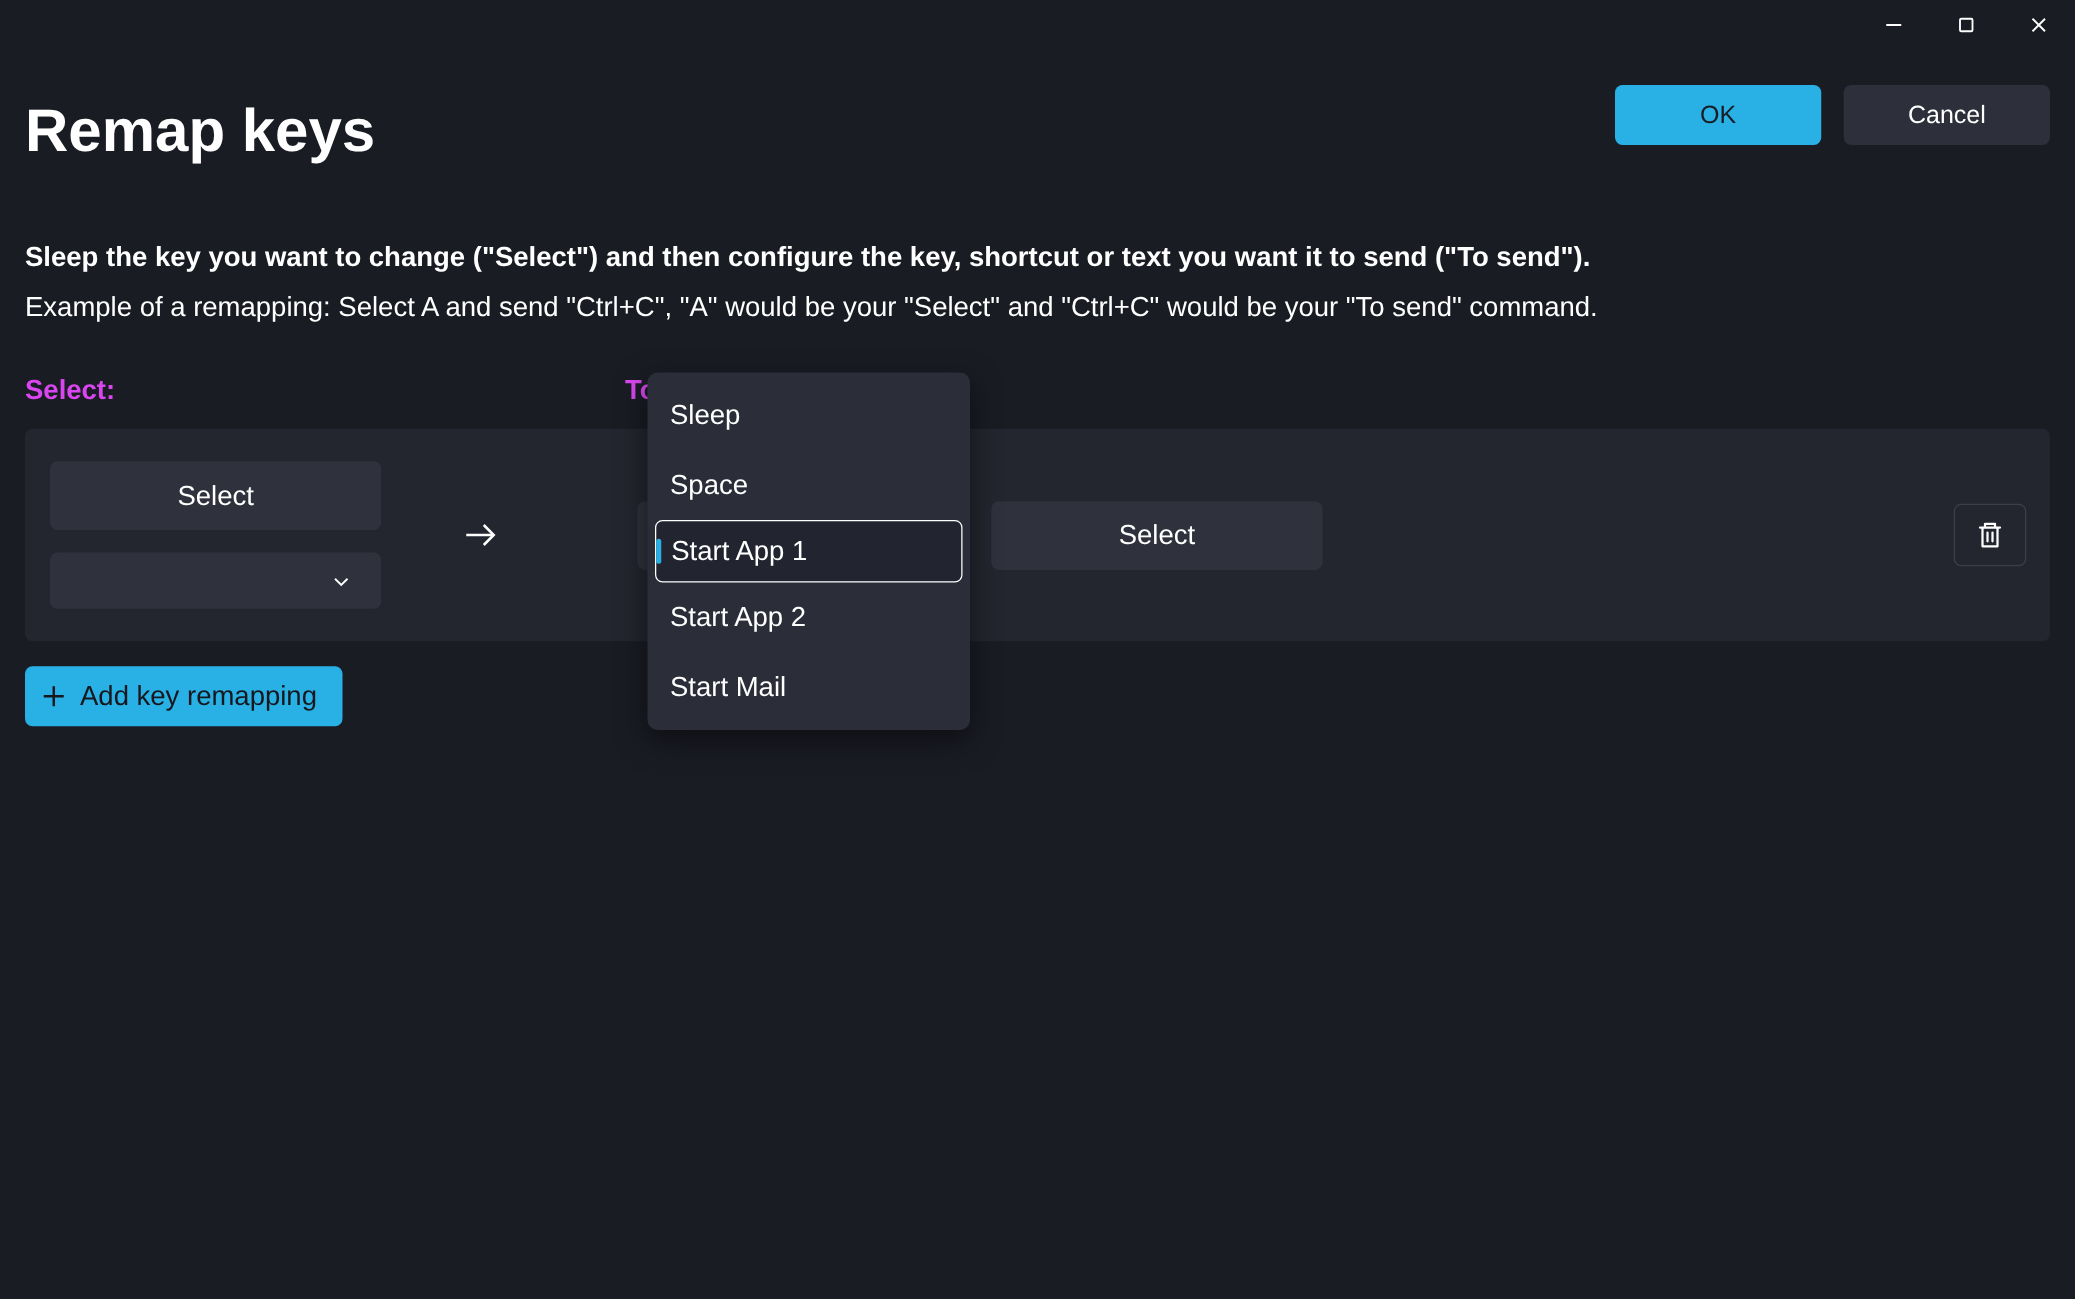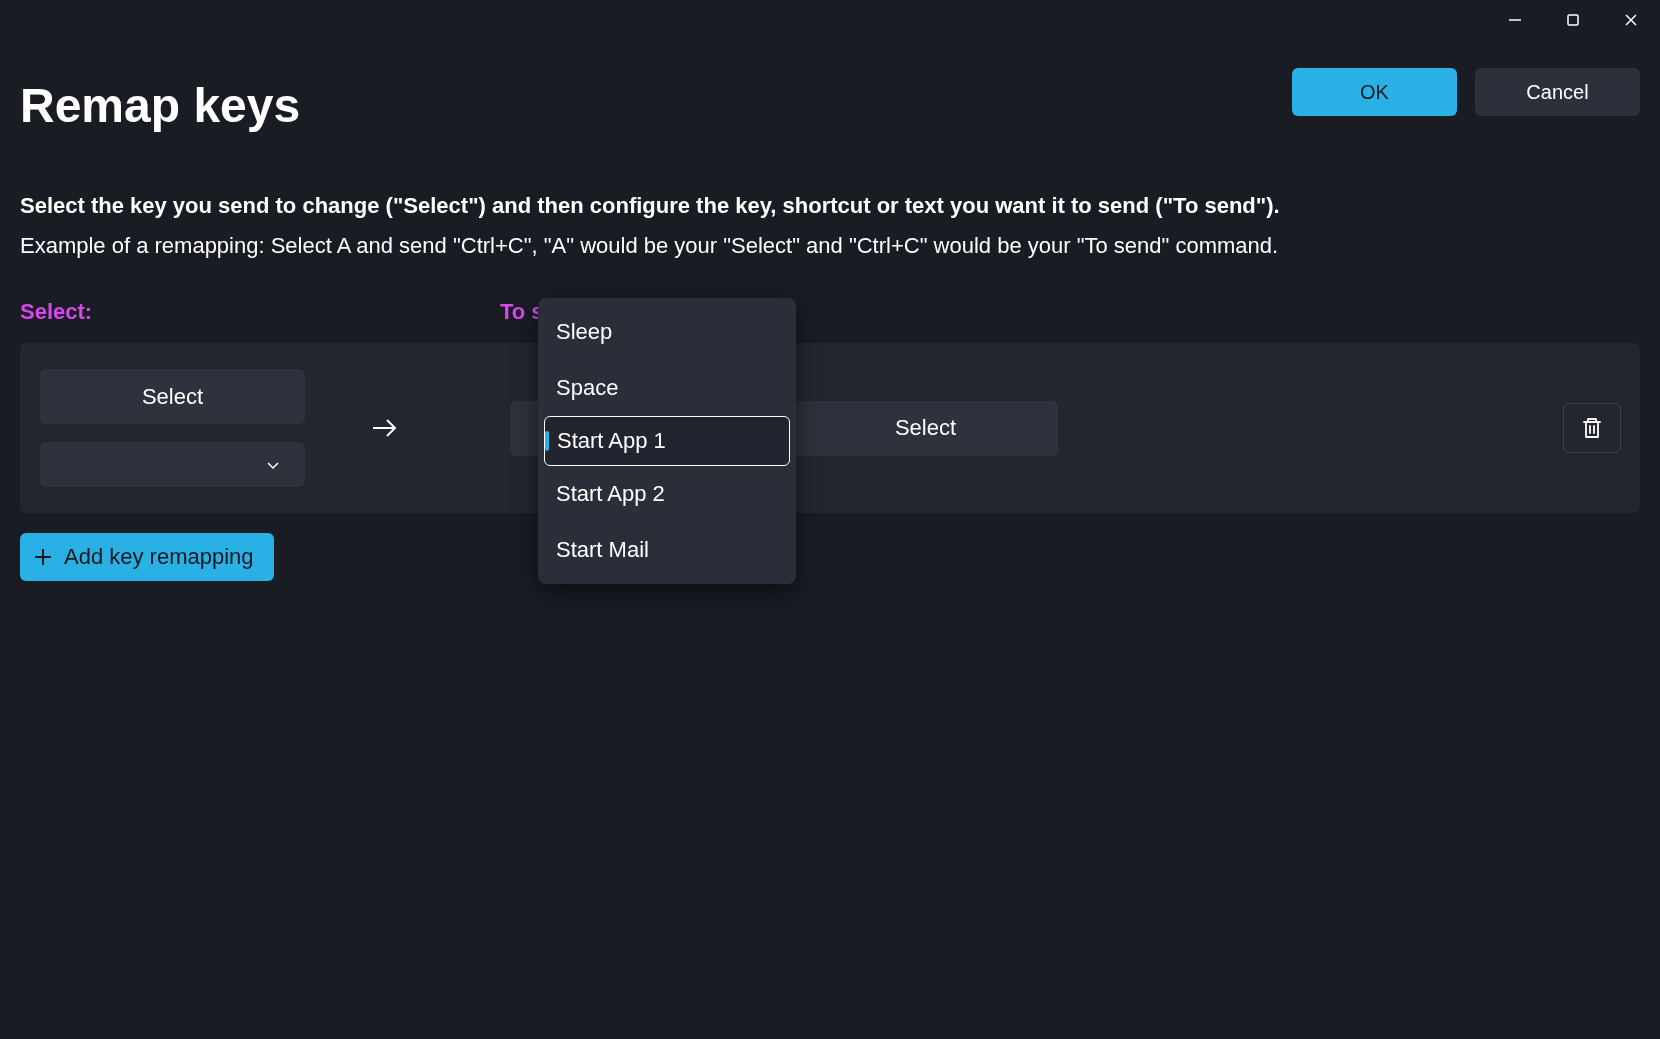--- a/index.html
+++ b/index.html
@@ -213,21 +213,21 @@
       border-radius: 6px;
       height: 48px;
       padding: 0 20px 0 12px;
       font-size: 22px;
       cursor: pointer;
     }
     
     .dropdown-menu {
       position: absolute;
       top: 298px;
-      left: 538px;
+      left: 518px;
       width: 258px;
       background: #2b2e38;
       border-radius: 8px;
       padding: 6px;
       box-shadow: 0 8px 24px rgba(0,0,0,0.5);
       z-index: 100;
     }
     
     .dropdown-item {
       padding: 15px 12px;
@@ -307,21 +307,21 @@
   <div class="content">
 
     <div class="header-row">
       <h1 class="page-title">Remap keys</h1>
       <div class="button-group">
         <button class="btn btn-primary">OK</button>
         <button class="btn btn-secondary">Cancel</button>
       </div>
     </div>
 
-    <p class="description-bold">Select the key you send to change ("Select") and then configure the key, shortcut or text you want it to send ("To send").</p>
+    <p class="description-bold">Sleep the key you want to change ("Select") and then configure the key, shortcut or text you want it to send ("To send").</p>
     <p class="description-italic">Example of a remapping: Select A and send "Ctrl+C", "A" would be your "Select" and "Ctrl+C" would be your "To send" command.</p>
 
     <div class="column-headers">
       <div class="col-header col-select">Select:</div>
       <div class="col-header">To send:</div>
     </div>
 
     <div class="remapping-row">
 
       <div class="select-column">

